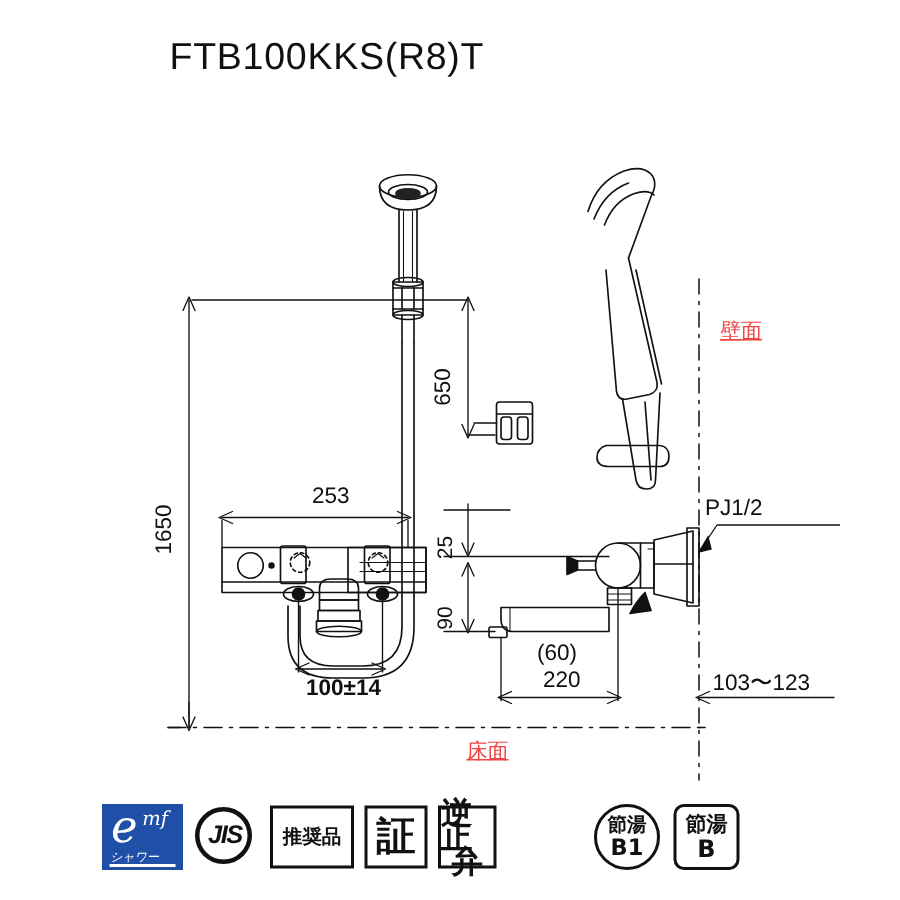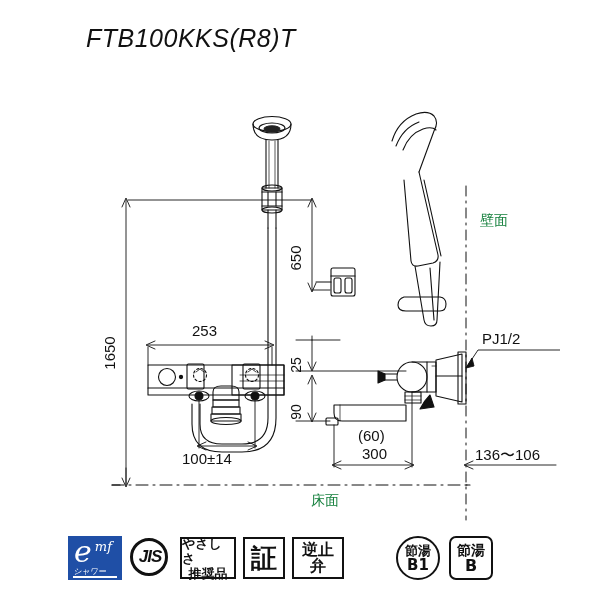--- a/index.html
+++ b/index.html
@@ -1,28 +1,28 @@
 <!DOCTYPE html>
 <html><head>
 <meta charset="utf-8">
 <style>
   html,body{margin:0;padding:0;background:#ffffff;}
   body{width:600px;height:600px;position:relative;overflow:hidden;
        font-family:"Liberation Sans","DejaVu Sans",sans-serif;color:#000;}
 
-  .title{position:absolute;left:86px;top:24px;font-size:25px;letter-spacing:.5px;color:#111;font-style:italic;}
+  .title{position:absolute;left:113px;top:24px;font-size:25px;letter-spacing:.5px;color:#111;}
 
   .draw{position:absolute;left:0;top:0;width:600px;height:600px;}
 
   
   .dim{position:absolute;font-size:15px;color:#111;white-space:nowrap;}
   .dim.v{transform-origin:0 0;}
 
-  .jplabel{position:absolute;font-size:14px;color:#15803d;
-           font-family:"DejaVu Sans","Liberation Sans",sans-serif;white-space:nowrap;}
+  .jplabel{position:absolute;font-size:14px;color:#ef4444;
+           font-family:"DejaVu Sans","Liberation Sans",sans-serif;white-space:nowrap;text-decoration:underline;}
 
   
   .badges{position:absolute;left:68px;top:536px;display:flex;align-items:center;gap:7px;}
   .badge-e{width:52px;height:42px;background:#1f4fa6;border:1px solid #1f4fa6;
            position:relative;overflow:hidden;}
   .badge-e .e-glyph{position:absolute;left:5px;top:-3px;font-size:30px;color:#fff;
            font-style:italic;font-family:"DejaVu Serif","Liberation Serif",serif;}
   .badge-e .e-sub{position:absolute;left:5px;bottom:2px;font-size:8px;color:#fff;
            font-family:"DejaVu Sans","Liberation Sans",sans-serif;
            transform:skewX(-12deg);letter-spacing:0px;}
@@ -35,21 +35,21 @@
            border:3px solid #111;border-radius:50%;box-sizing:border-box;background:#fff;}
   .badge-jis .txt{position:absolute;left:0;top:0;width:42px;height:40px;
            display:flex;align-items:center;justify-content:center;
            font-size:17px;font-weight:bold;font-style:italic;letter-spacing:-1px;color:#111;}
 
   .badge-box{border:2px solid #111;background:#fff;display:flex;flex-direction:column;
            align-items:center;justify-content:center;box-sizing:border-box;
            font-family:"DejaVu Sans","Liberation Sans",sans-serif;font-weight:bold;color:#111;}
   .badge-yasashisa{width:56px;height:42px;font-size:13px;line-height:15px;}
   .badge-sho{width:42px;height:42px;font-size:26px;line-height:26px;}
-  .badge-gyaku{width:52px;height:42px;font-size:16px;line-height:16px;}
+  .badge-gyaku{width:39px;height:42px;font-size:21px;line-height:16px;}
 
   .badges-right{position:absolute;left:396px;top:536px;display:flex;align-items:center;gap:9px;}
   .badge-circ{width:44px;height:44px;border:2.5px solid #111;border-radius:50%;background:#fff;
            display:flex;flex-direction:column;align-items:center;justify-content:center;
            box-sizing:border-box;font-family:"DejaVu Sans",sans-serif;font-weight:bold;color:#111;}
   .badge-circ .l1{font-size:13px;line-height:13px;}
   .badge-circ .l2{font-size:15px;line-height:16px;}
   .badge-rect{width:44px;height:44px;border:2.5px solid #111;border-radius:7px;background:#fff;
            display:flex;flex-direction:column;align-items:center;justify-content:center;
            box-sizing:border-box;font-family:"DejaVu Sans",sans-serif;font-weight:bold;color:#111;}
@@ -223,35 +223,35 @@
       <path d="M466 465 L556 465"></path>
       <path d="M473 461 L464 465 L473 469"></path>
     </g>
   </g>
 </svg>
 
 <div class="dim v" style="left:118px;top:353px;transform:rotate(-90deg) translate(-50%,-100%);">1650</div>
 
 <div class="dim v" style="left:304px;top:258px;transform:rotate(-90deg) translate(-50%,-100%);">650</div>
 
-<div class="dim" style="left:192px;top:322px;">253</div>
-
-<div class="dim" style="left:182px;top:450px;">100±14</div>
+<div class="dim" style="left:208px;top:322px;">253</div>
+
+<div class="dim" style="left:204px;top:450px;font-weight:bold;">100±14</div>
 
 <div class="dim v" style="left:304px;top:365px;transform:rotate(-90deg) translate(-50%,-100%);font-size:14px;">25</div>
 
 <div class="dim v" style="left:304px;top:412px;transform:rotate(-90deg) translate(-50%,-100%);font-size:14px;">90</div>
 
 <div class="dim" style="left:358px;top:427px;">(60)</div>
 
-<div class="dim" style="left:362px;top:445px;">300</div>
-
-<div class="dim" style="left:475px;top:446px;">136〜106</div>
-
-<div class="dim" style="left:482px;top:330px;text-align:center;">PJ1/2</div>
+<div class="dim" style="left:362px;top:445px;">220</div>
+
+<div class="dim" style="left:475px;top:446px;">103〜123</div>
+
+<div class="dim" style="left:470px;top:330px;text-align:center;">PJ1/2</div>
 
 <svg class="draw" viewBox="0 0 600 600">
   <g stroke="#111" fill="none" stroke-width="0.9">
     <path d="M478 350 L508 350 L560 350"></path>
     <path d="M478 350 L466 368"></path>
     <path d="M466 368 L472 358 L474 366 Z" fill="#111"></path>
   </g>
 </svg>
 
 <div class="jplabel" style="left:480px;top:212px;">壁面</div>
@@ -265,21 +265,20 @@
     <span class="e-sub">シャワー</span>
     <span class="e-underline"></span>
   </div>
 
   <div class="badge-jis">
     <span class="ring"></span>
     <span class="txt">JIS</span>
   </div>
 
   <div class="badge-box badge-yasashisa">
-    <span>やさしさ</span>
     <span>推奨品</span>
   </div>
 
   <div class="badge-box badge-sho">
     <span>証</span>
   </div>
 
   <div class="badge-box badge-gyaku">
     <span>逆止</span>
     <span>弁</span>

